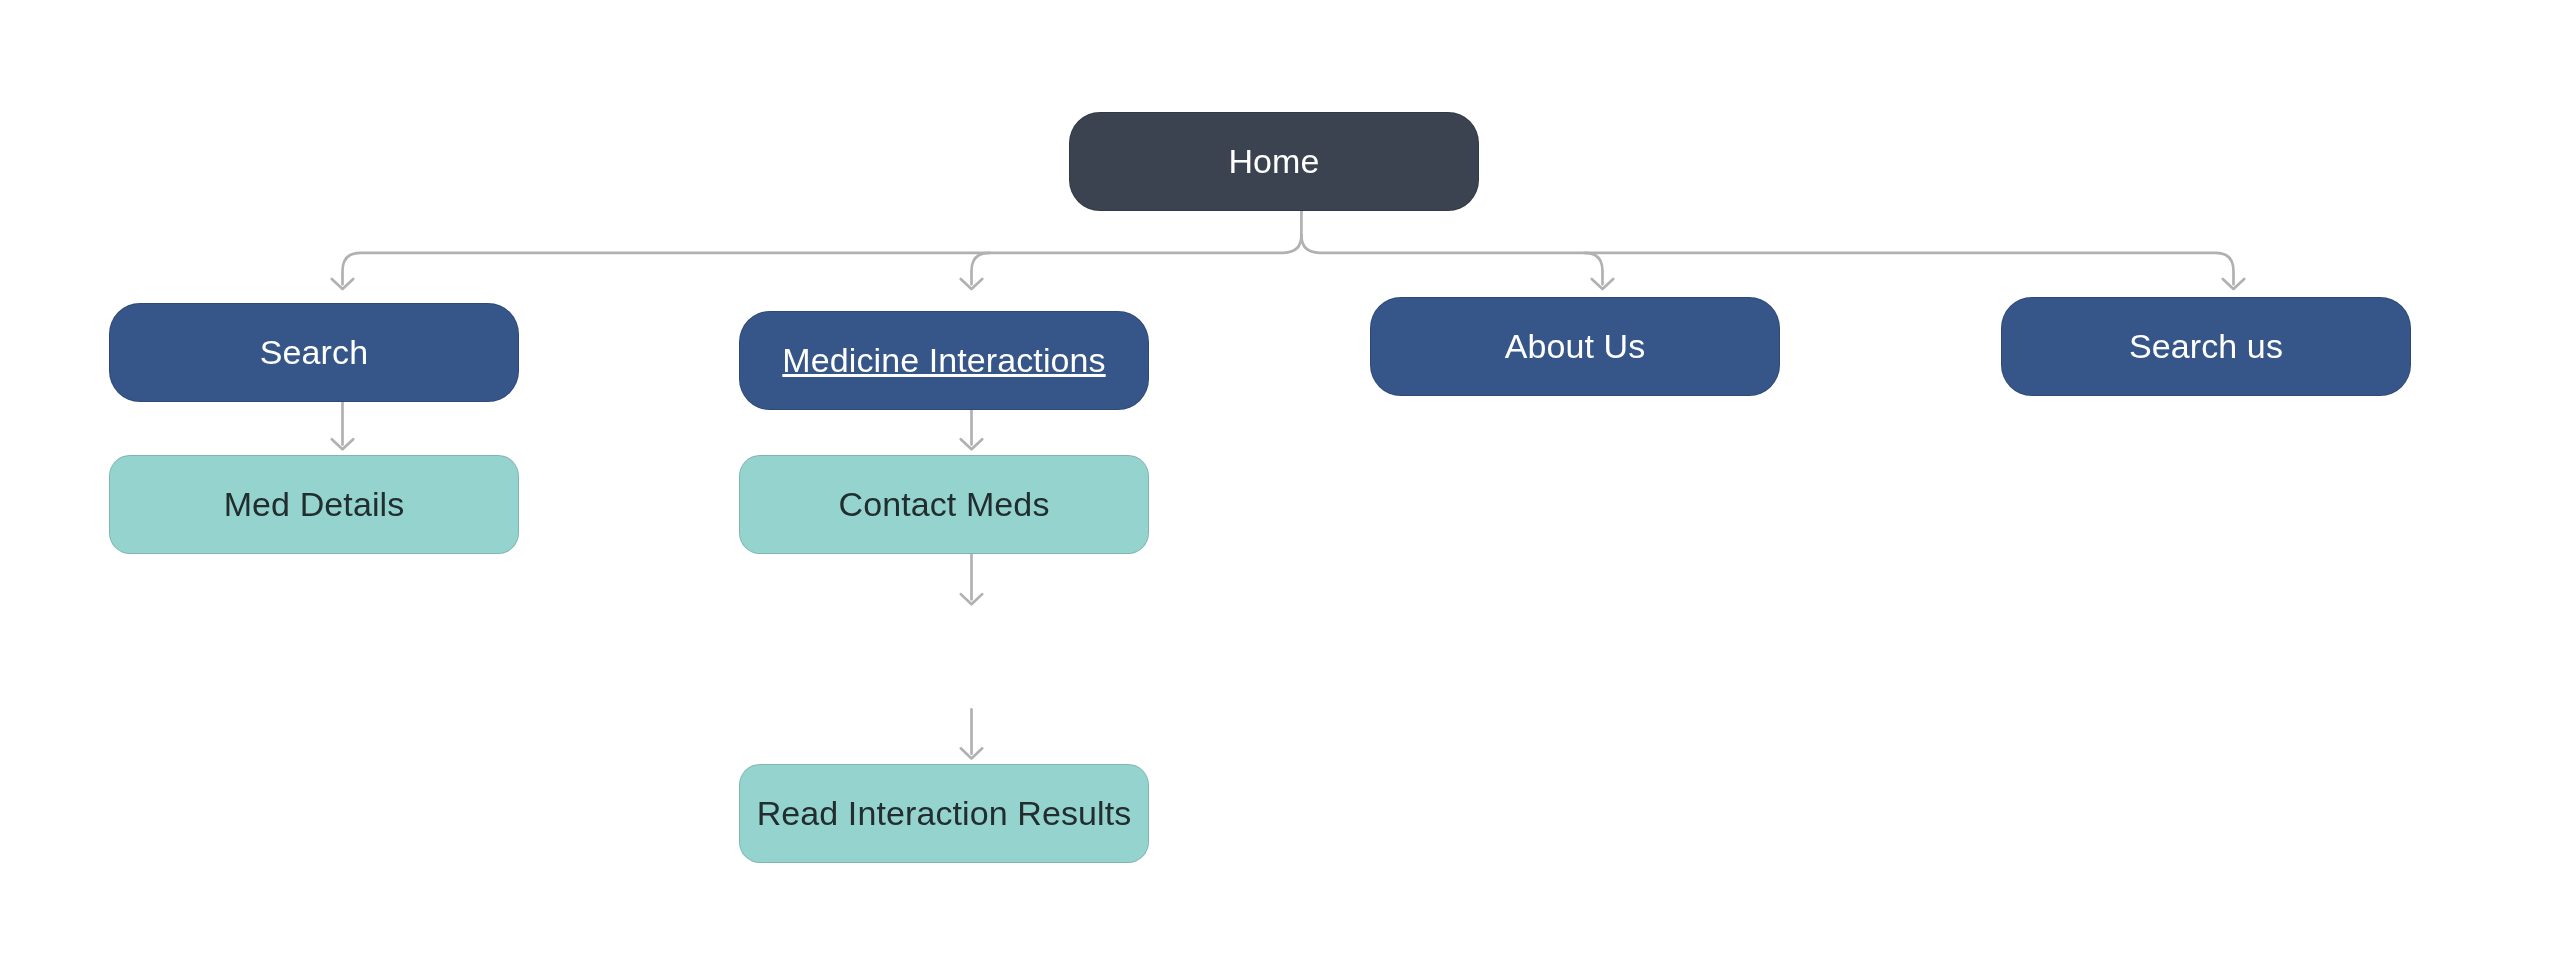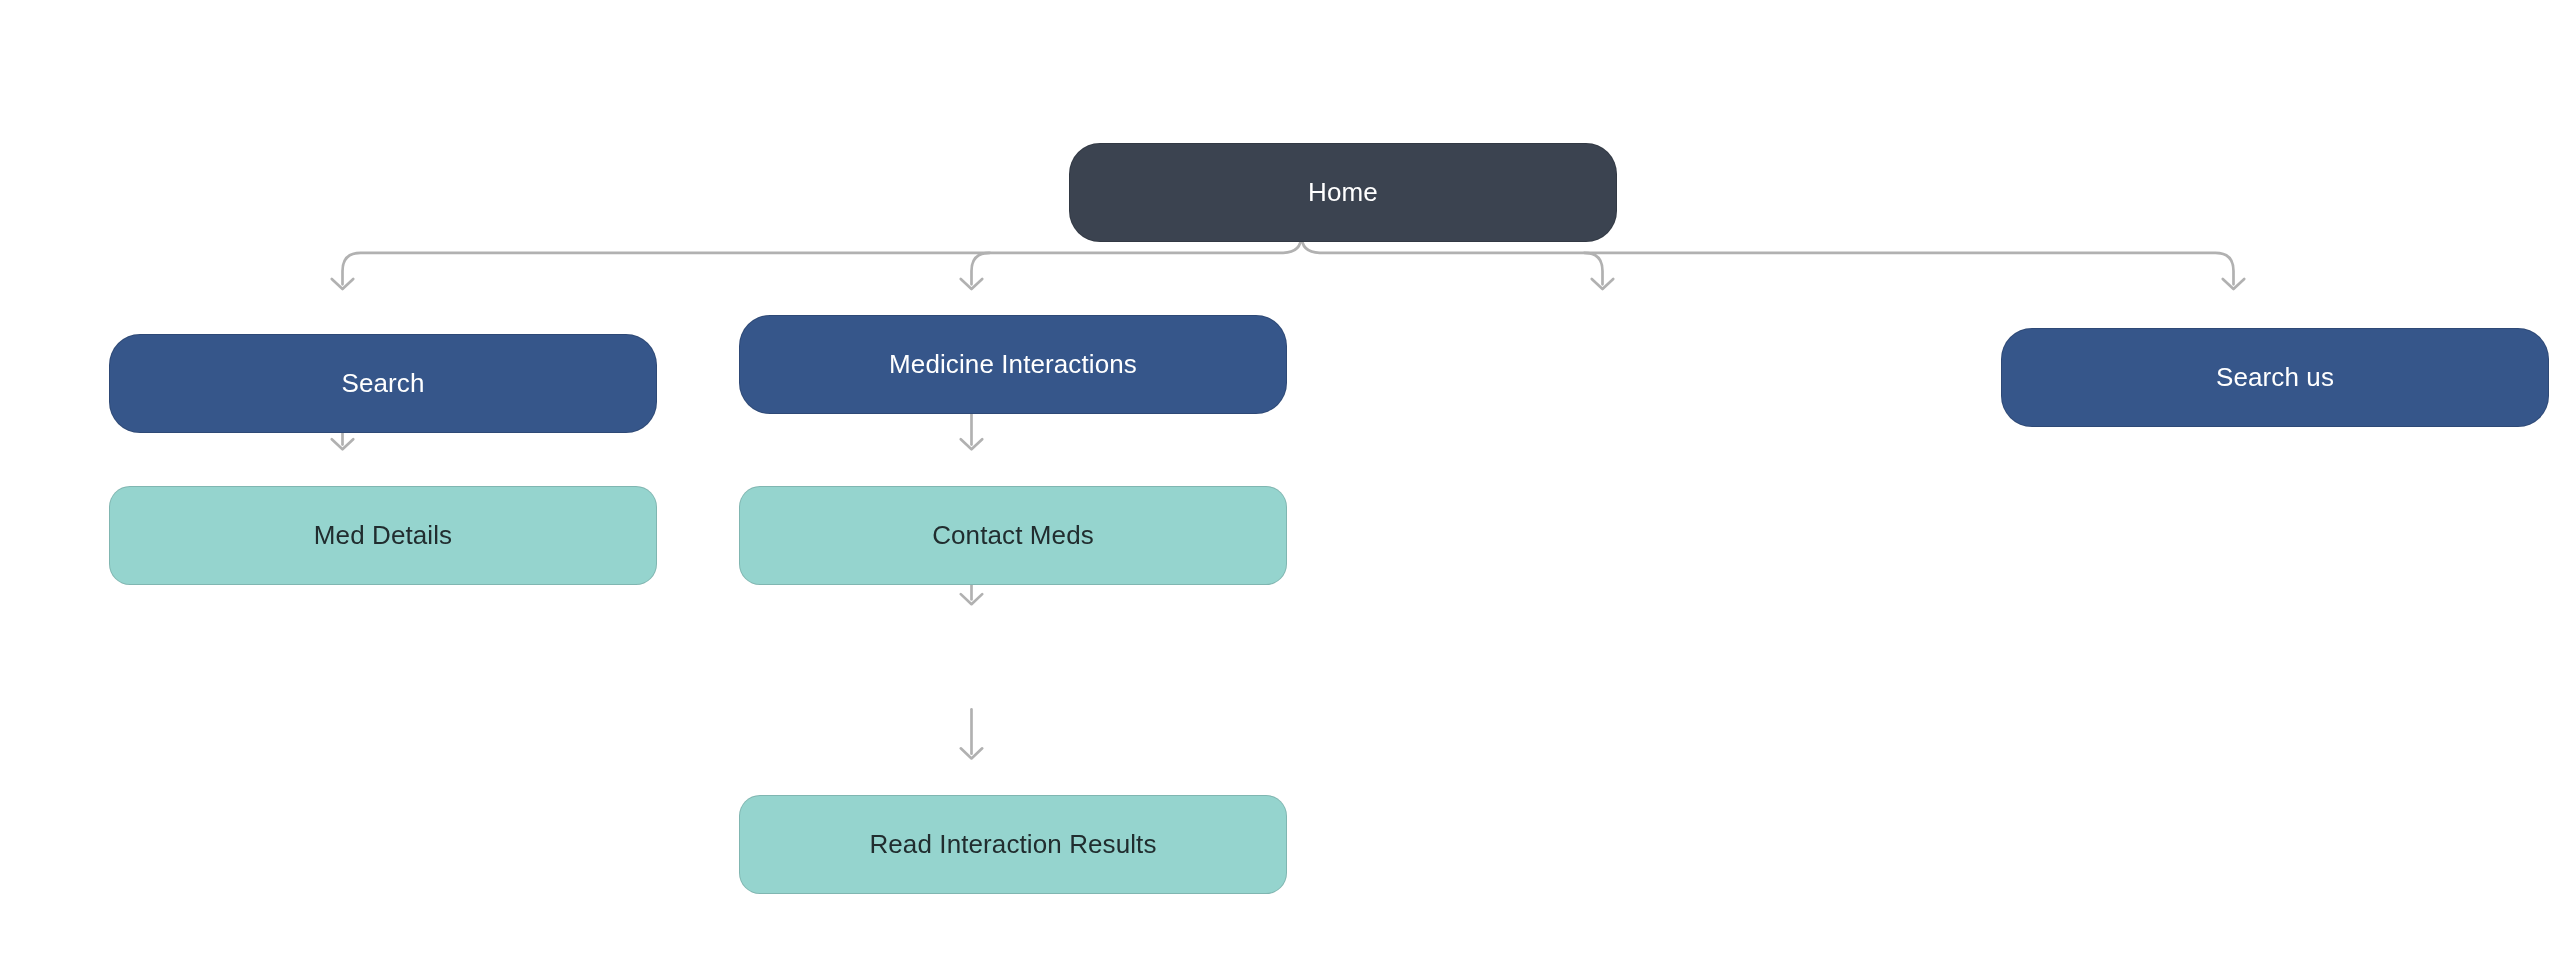--- a/index.html
+++ b/index.html
@@ -27,33 +27,32 @@
   }
   .connector {
     fill: none;
     stroke: var(--connector, #b1b1b1);
     stroke-width: 4;
     stroke-linecap: round;
     stroke-linejoin: round;
   }
   .node {
     position: absolute;
-    width: 548px;
+    width: 410px;
     height: 99px;
     border-radius: 31px;
     display: flex;
     align-items: center;
     justify-content: center;
     text-align: center;
-    font-size: 26px;
+    font-size: 34px;
     letter-spacing: 0.1px;
     box-sizing: border-box;
     border: 1.3px solid rgba(0,0,0,0.14);
     cursor: default;
-    margin-top: 31px;
   }
   .node.root {
     background: var(--root-node-bg, #3b4350);
     color: var(--root-node-text, #ffffff);
   }
   .node.branch {
     background: var(--branch-node-bg, #36568a);
     color: var(--branch-node-text, #ffffff);
   }
   .node.leaf {
@@ -100,22 +99,25 @@
     <path class="connector" d="M 1432 1116 L 1448 1131 L 1464 1116"></path>
   </svg>
 
   <div class="node root" style="left:1069px; top:112px;">
     <span class="label">Home</span>
   </div>
 
   <div class="node branch" style="left:109px; top:303px;">
     <span class="label">Search</span>
   </div>
-  <div class="node branch" style="left:739px; top:284px;">
+  <div class="node branch" style="left:739px; top:311px;text-decoration:underline;">
     <span class="label">Medicine Interactions</span>
+  </div>
+  <div class="node branch" style="left:1370px; top:297px;">
+    <span class="label">About Us</span>
   </div>
   <div class="node branch" style="left:2001px; top:297px;">
     <span class="label">Search us</span>
   </div>
 
   <div class="node leaf" style="left:109px; top:455px;">
     <span class="label">Med Details</span>
   </div>
   <div class="node leaf" style="left:739px; top:455px;">
     <span class="label">Contact Meds</span>

